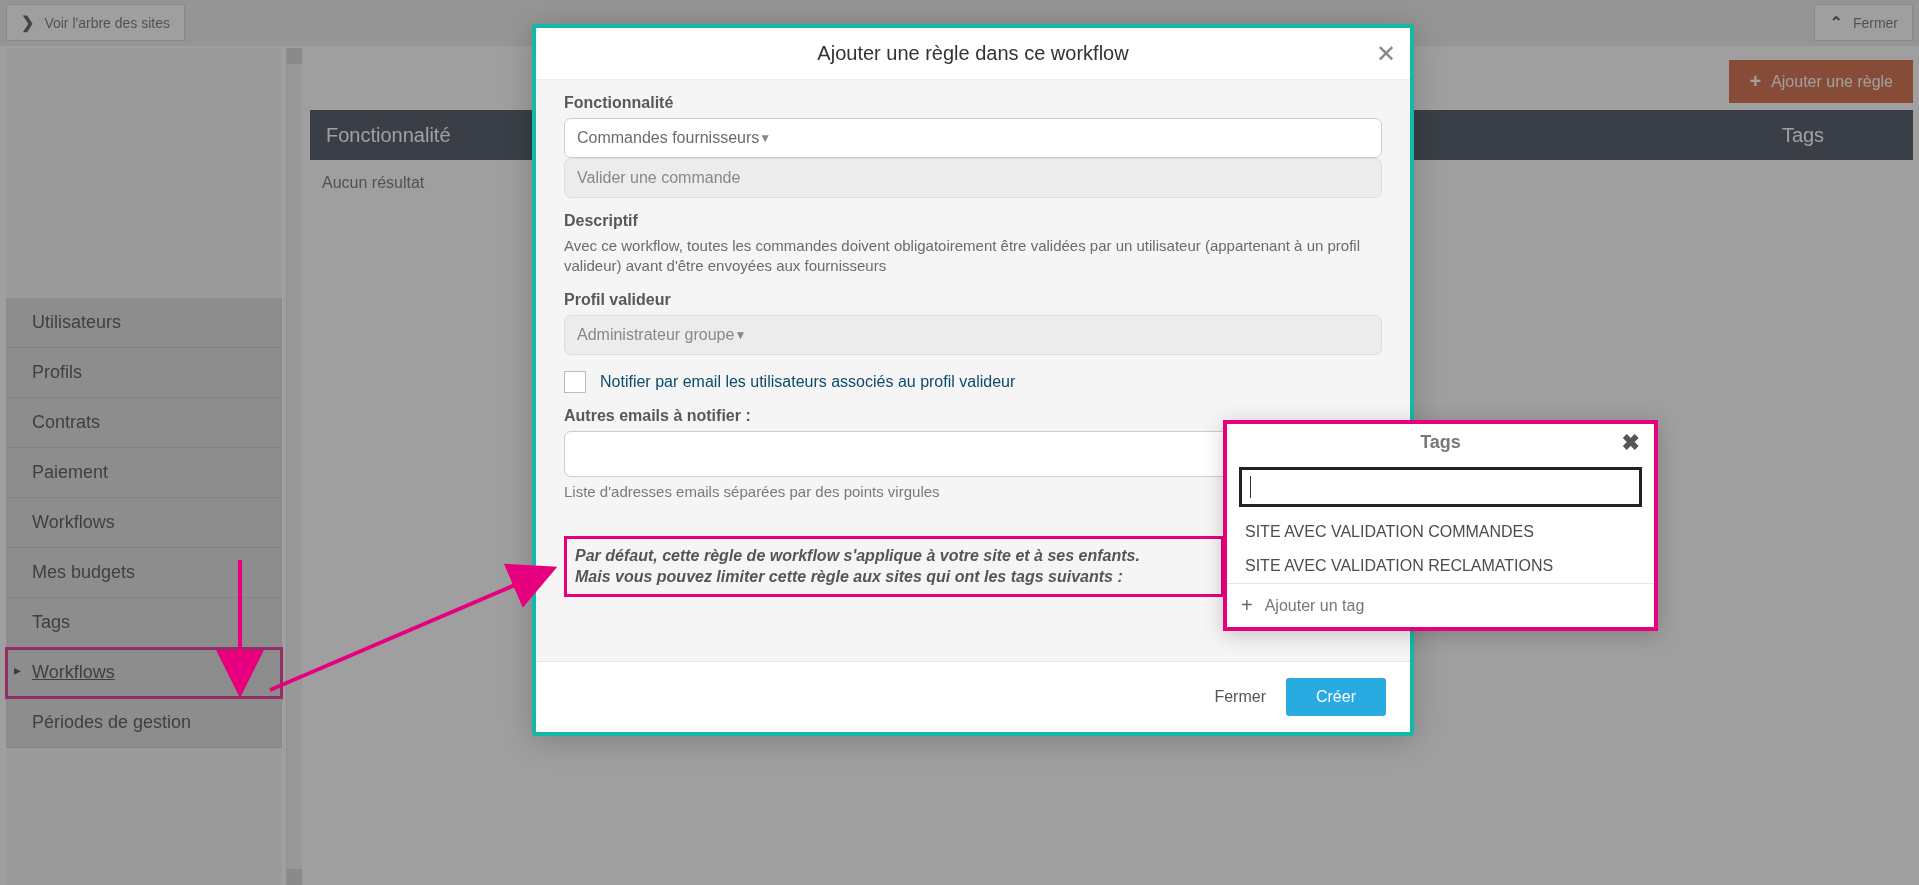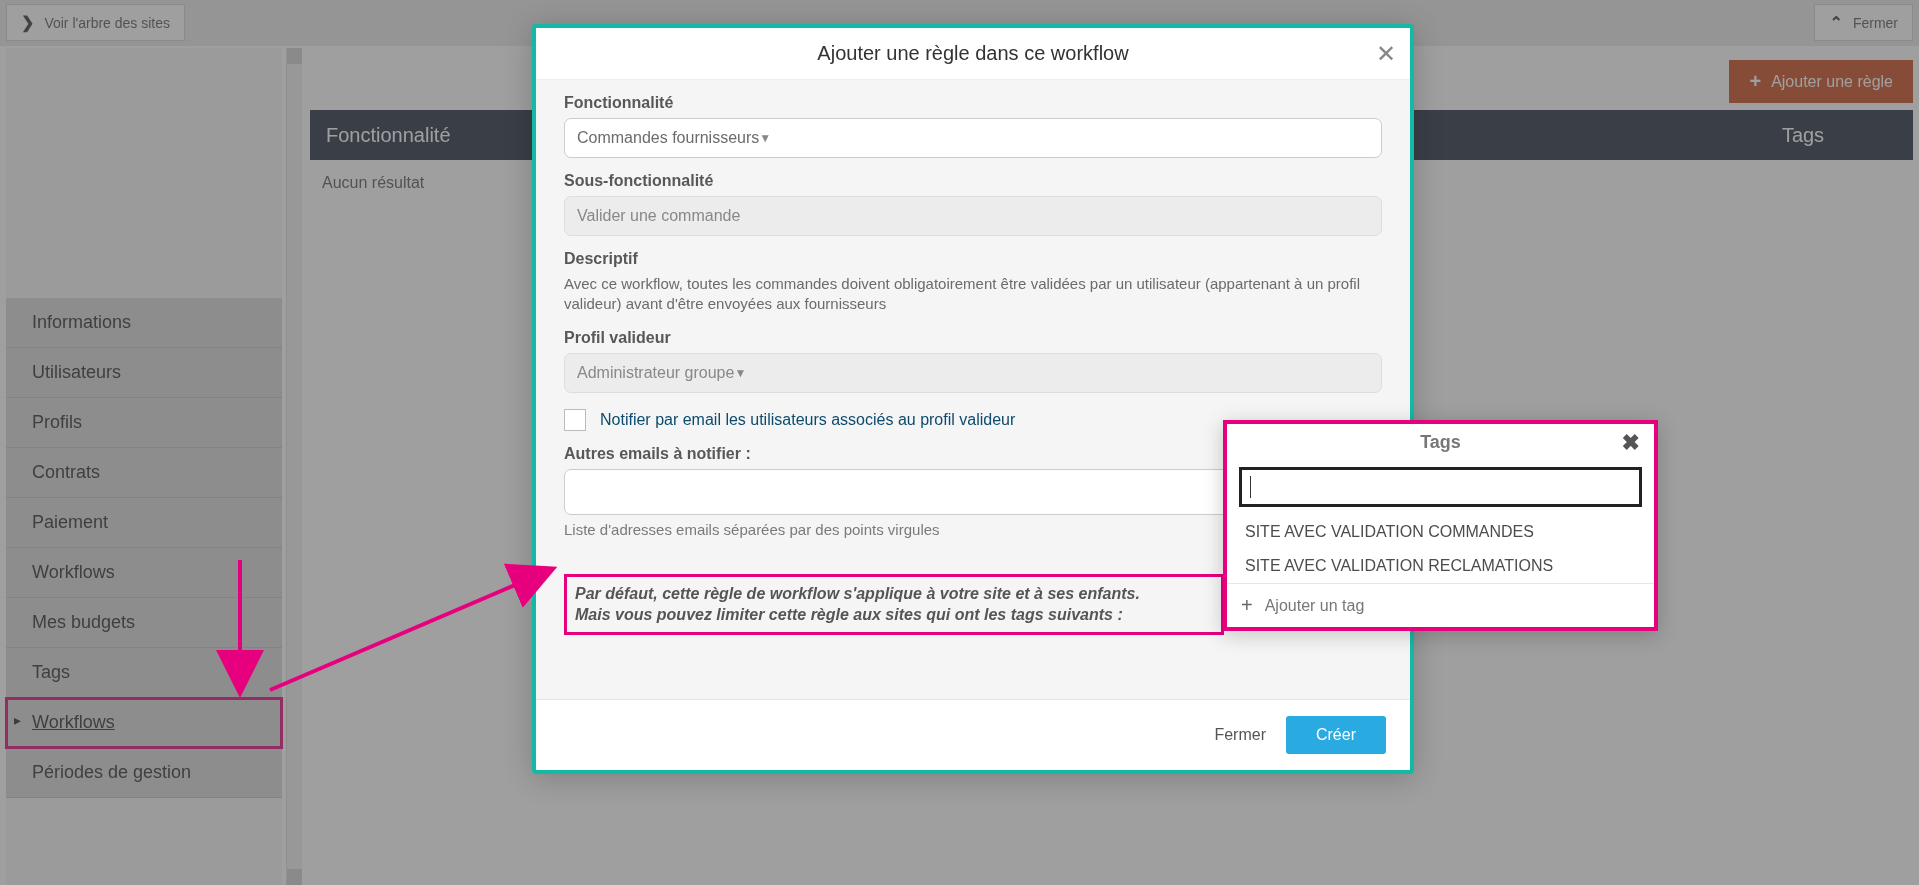--- a/index.html
+++ b/index.html
@@ -320,21 +320,20 @@
     <span>Voir l'arbre des sites</span>
   </button>
   <button class="btn-flat btn-close-top">
     <span class="chev">⌃</span>
     <span>Fermer</span>
   </button>
 </div>
 
 <div class="sidebar">
   <div class="gap"></div>
-  <div class="item"><span>Informations</span></div>
   <div class="item"><span>Utilisateurs</span></div>
   <div class="item"><span>Profils</span></div>
   <div class="item"><span>Contrats</span></div>
   <div class="item"><span>Paiement</span></div>
   <div class="item"><span>Workflows</span></div>
   <div class="item"><span>Mes budgets</span></div>
   <div class="item"><span>Tags</span></div>
   <div class="item active"><span>Workflows</span></div>
   <div class="item"><span>Périodes de gestion</span></div>
 </div>
@@ -363,21 +362,20 @@
     <span class="modal-title">Ajouter une règle dans ce workflow</span>
     <span class="modal-close">✕</span>
   </div>
   <div class="modal-body">
     <div class="form-label first">Fonctionnalité</div>
     <div class="select">
       <span>Commandes fournisseurs</span>
       <span class="caret">▼</span>
     </div>
 
-    <div class="form-label">Sous-fonctionnalité</div>
     <div class="readonly">
       <span>Valider une commande</span>
     </div>
 
     <div class="form-label">Descriptif</div>
     <div class="desc-text">Avec ce workflow, toutes les commandes doivent obligatoirement être validées par un utilisateur (appartenant à un profil valideur) avant d'être envoyées aux fournisseurs</div>
 
     <div class="form-label">Profil valideur</div>
     <div class="readonly">
       <span>Administrateur groupe</span>

